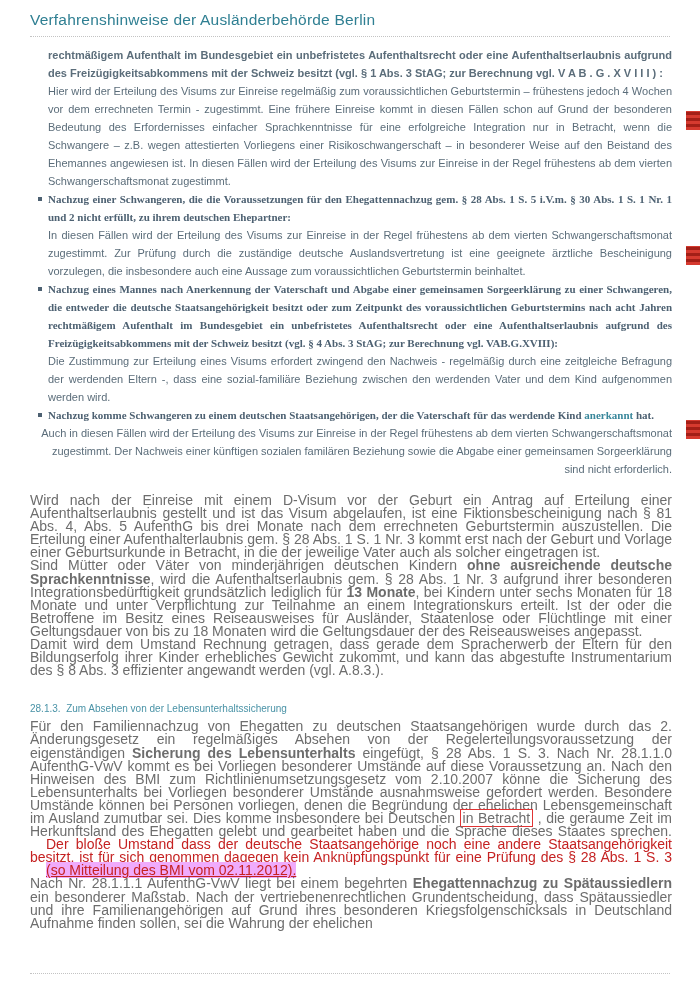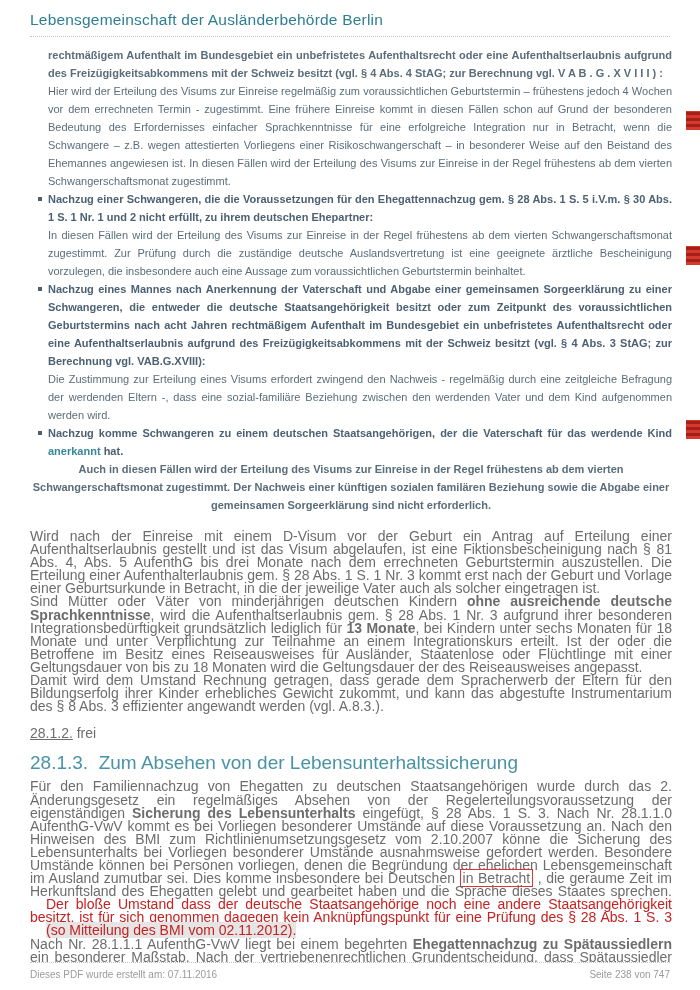--- a/index.html
+++ b/index.html
@@ -9,57 +9,57 @@
 
   .header { padding:11px 30px 0 30px; }
   .title { color:#2f7f92; font-size:15.5px; font-weight:normal; letter-spacing:0.2px; }
   .dotted { border-bottom:1px dotted #c3c3c3; }
   .header-rule { margin-top:7px; }
 
   .body { padding:9px 28px 0 30px; }
   .blk { }
   .s1 { font-size:11px; line-height:18px; color:#5b6d7a; text-align:justify; }
   .ind { margin-left:18px; }
-  .left { text-align:center;font-weight:bold; }
+  .left { text-align:right; }
 
-  .bullet { display:flex; margin-left:8px; }
+  .bullet { display:flex; margin-left:8px;font-family:Liberation Serif, serif; }
   .bullet-marker { flex:0 0 auto; width:4px; height:4px; background:#4d6172; margin:7px 6px 0 0; }
   .bullet-text { flex:1; font-weight:bold; color:#4d6172; text-align:justify; }
 
   .s2 { font-size:14px; line-height:13.1px; color:#6d6d6d; text-align:justify; }
-  h2.h2 { color:#4a93a7; font-size:19px; font-weight:normal; }
+  h2.h2 { color:#4a93a7; font-size:10px; font-weight:normal; }
 
   .r-b { font-weight:bold; }
   .r-u { text-decoration:underline; }
   .r-red { color:#c52222;margin-left:16px; }
-  .r-hl { background:#e5e5e5; }
+  .r-hl { background:#f0abfc;text-decoration:underline; }
   .r-teal { color:#39879b; }
   .r-redbox { border:1px solid #e03434; padding:0 2px; }
 
   .redaction { position:absolute; right:0; width:14px; height:19px;
     background-color:#c22;
     background-image:repeating-linear-gradient(0deg,#d63a2f 0 3px,#a31f17 3px 6px),repeating-linear-gradient(90deg,rgba(255,120,90,.55) 0 3px,rgba(120,0,0,.35) 3px 6px);
   }
   .r1 { top:111px; } .r2 { top:246px; } .r3 { top:420px; }
 
   .footer { position:absolute; left:0; right:0; bottom:0; background:#ffffff; padding:0 30px 10px 30px; }
   .footer-rule { margin-bottom:6px; }
   .footer-row { display:flex; justify-content:space-between; font-size:10px; color:#9b9b9b; }
 </style>
 </head>
 <body>
 
 <div class="page">
   <header class="header">
-    <h1 class="title">Lebensgemeinschaft der Ausländerbehörde Berlin</h1>
+    <h1 class="title">Verfahrenshinweise der Ausländerbehörde Berlin</h1>
     <div class="dotted header-rule"></div>
   </header>
 
   <main class="body" id="doc-body">
-      <div class="blk s1 ind"><span class="r-b">rechtmäßigem Aufenthalt im Bundesgebiet ein unbefristetes Aufenthaltsrecht oder eine Aufenthaltserlaubnis aufgrund des Freizügigkeitsabkommens mit der Schweiz besitzt (vgl. § 4 Abs. 4 StAG; zur Berechnung vgl. V A B . G . X V I I I ) :</span></div>
+      <div class="blk s1 ind"><span class="r-b">rechtmäßigem Aufenthalt im Bundesgebiet ein unbefristetes Aufenthaltsrecht oder eine Aufenthaltserlaubnis aufgrund des Freizügigkeitsabkommens mit der Schweiz besitzt (vgl. § 1 Abs. 3 StAG; zur Berechnung vgl. V A B . G . X V I I I ) :</span></div>
       <div class="blk s1 ind"><span>Hier wird der Erteilung des Visums zur Einreise regelmäßig zum voraussichtlichen Geburtstermin – frühestens jedoch 4 Wochen vor dem errechneten Termin -  zugestimmt. Eine frühere Einreise kommt in diesen Fällen schon auf Grund der besonderen Bedeutung des Erfordernisses einfacher Sprachkenntnisse für eine erfolgreiche Integration nur in Betracht, wenn die Schwangere – z.B. wegen attestierten Vorliegens einer Risikoschwangerschaft – in besonderer Weise auf den Beistand des Ehemannes angewiesen ist. In diesen Fällen wird der Erteilung des Visums zur Einreise in der Regel frühestens ab dem vierten Schwangerschaftsmonat zugestimmt.</span></div>
       <div class="blk bullet s1">
         <span class="bullet-marker"></span>
         <div class="bullet-text"><span class="r-b">Nachzug einer Schwangeren, die die Voraussetzungen für den Ehegattennachzug  gem. § 28 Abs. 1 S. 5 i.V.m. § 30 Abs. 1 S. 1 Nr. 1 und 2 nicht erfüllt, zu ihrem deutschen Ehepartner:</span></div>
       </div>
       <div class="blk s1 ind"><span>In diesen Fällen wird der Erteilung des Visums zur Einreise in der Regel frühestens ab dem vierten Schwangerschaftsmonat zugestimmt. Zur Prüfung durch die zuständige deutsche Auslandsvertretung ist eine geeignete ärztliche Bescheinigung vorzulegen, die insbesondere auch eine Aussage zum voraussichtlichen Geburtstermin beinhaltet.</span></div>
       <div class="blk bullet s1">
         <span class="bullet-marker"></span>
         <div class="bullet-text"><span class="r-b">Nachzug eines Mannes nach Anerkennung der Vaterschaft und Abgabe einer gemeinsamen Sorgeerklärung zu einer Schwangeren, die entweder die deutsche Staatsangehörigkeit besitzt oder zum Zeitpunkt des voraussichtlichen Geburtstermins nach acht Jahren rechtmäßigem Aufenthalt im Bundesgebiet ein unbefristetes Aufenthaltsrecht oder eine Aufenthaltserlaubnis aufgrund des Freizügigkeitsabkommens mit der Schweiz besitzt (vgl. § 4 Abs. 3 StAG; zur Berechnung vgl. VAB.G.XVIII):</span></div>
       </div>
@@ -67,32 +67,27 @@
       <div class="blk bullet s1">
         <span class="bullet-marker"></span>
         <div class="bullet-text"><span class="r-b">Nachzug komme Schwangeren zu einem deutschen Staatsangehörigen, der die Vaterschaft für das werdende Kind </span><span class="r-b r-teal">anerkannt</span><span class="r-b"> hat.</span></div>
       </div>
       <div class="blk s1 left"><span>Auch in diesen Fällen wird der Erteilung des Visums zur Einreise in der Regel frühestens ab dem vierten Schwangerschaftsmonat zugestimmt. Der Nachweis einer künftigen sozialen familären Beziehung sowie die Abgabe einer gemeinsamen Sorgeerklärung sind nicht erforderlich.</span></div>
       <div style="height: 16px;"></div>
       <div class="blk s2"><span>Wird nach der Einreise mit einem D-Visum vor der Geburt ein Antrag auf Erteilung einer Aufenthaltserlaubnis gestellt und ist das Visum abgelaufen, ist eine Fiktionsbescheinigung nach § 81 Abs. 4, Abs. 5 AufenthG bis drei Monate nach dem errechneten Geburtstermin auszustellen. Die Erteilung einer Aufenthalterlaubnis gem. § 28 Abs. 1 S. 1 Nr. 3 kommt erst nach der Geburt und Vorlage einer Geburtsurkunde in Betracht, in die der jeweilige Vater auch als solcher eingetragen ist.</span></div>
       <div class="blk s2"><span>Sind Mütter oder Väter von minderjährigen deutschen Kindern </span><span class="r-b">ohne ausreichende deutsche Sprachkenntnisse</span><span>, wird die Aufenthaltserlaubnis gem. § 28 Abs. 1 Nr. 3  aufgrund ihrer besonderen Integrationsbedürftigkeit grundsätzlich lediglich für </span><span class="r-b">13 Monate</span><span>, bei Kindern unter sechs Monaten für 18 Monate und unter Verpflichtung zur Teilnahme an einem Integrationskurs erteilt. Ist der oder die Betroffene im Besitz eines Reiseausweises für Ausländer, Staatenlose oder Flüchtlinge mit einer Geltungsdauer von bis zu 18 Monaten wird die Geltungsdauer der des Reiseausweises angepasst.</span></div>
       <div class="blk s2"><span>Damit wird dem Umstand Rechnung getragen, dass gerade dem Spracherwerb der Eltern für den Bildungserfolg ihrer Kinder erhebliches Gewicht zukommt, und kann das abgestufte Instrumentarium des § 8 Abs. 3 effizienter angewandt werden (vgl. A.8.3.).</span></div>
       <div style="height: 14px;"></div>
-      <div class="blk s2"><span class="r-u">28.1.2.</span><span> frei</span></div>
       <div style="height: 12px;"></div>
       <h2 class="blk h2"><span>28.1.3.&nbsp; Zum Absehen von der Lebensunterhaltssicherung</span></h2>
       <div style="height: 6px;"></div>
       <div class="blk s2"><span>Für den Familiennachzug von Ehegatten zu deutschen Staatsangehörigen wurde durch das 2. Änderungsgesetz ein regelmäßiges Absehen von der Regelerteilungsvoraussetzung der eigenständigen </span><span class="r-b">Sicherung des Lebensunterhalts</span><span> eingefügt, § 28 Abs. 1 S. 3. Nach Nr. 28.1.1.0 AufenthG-VwV kommt es bei Vorliegen besonderer Umstände auf diese Voraussetzung an. Nach den Hinweisen des BMI zum Richtlinienumsetzungsgesetz vom 2.10.2007 könne die Sicherung des Lebensunterhalts bei Vorliegen besonderer Umstände ausnahmsweise gefordert werden. Besondere Umstände können bei Personen vorliegen, denen die Begründung der ehelichen Lebensgemeinschaft im Ausland zumutbar sei. Dies komme insbesondere bei Deutschen </span><span class="r-redbox">in Betracht</span><span> , die geraume Zeit im Herkunftsland des Ehegatten gelebt und gearbeitet haben und die Sprache dieses Staates sprechen. </span><span class="r-red">Der bloße Umstand dass der deutsche Staatsangehörige noch eine andere Staatsangehörigkeit  besitzt, ist für sich genommen dagegen kein Anknüpfungspunkt für eine Prüfung des § 28 Abs. 1 S. 3 </span><span class="r-red r-hl">(so Mitteilung des BMI vom 02.11.2012).</span></div>
       <div class="blk s2"><span>Nach Nr. 28.1.1.1 AufenthG-VwV liegt bei einem begehrten </span><span class="r-b">Ehegattennachzug zu Spätaussiedlern</span><span> ein besonderer Maßstab. Nach der vertriebenenrechtlichen Grundentscheidung, dass Spätaussiedler und ihre Familienangehörigen auf Grund ihres besonderen Kriegsfolgenschicksals in Deutschland Aufnahme finden sollen, sei die Wahrung der ehelichen</span></div>
     </main>
 
   <div class="redaction r1"></div>
   <div class="redaction r2"></div>
   <div class="redaction r3"></div>
 
   <footer class="footer">
     <div class="dotted footer-rule"></div>
-    <div class="footer-row">
-      <span>Dieses PDF wurde erstellt am: 07.11.2016</span>
-      <span>Seite 238 von 747</span>
-    </div>
   </footer>
 </div>
 
 </body></html>

